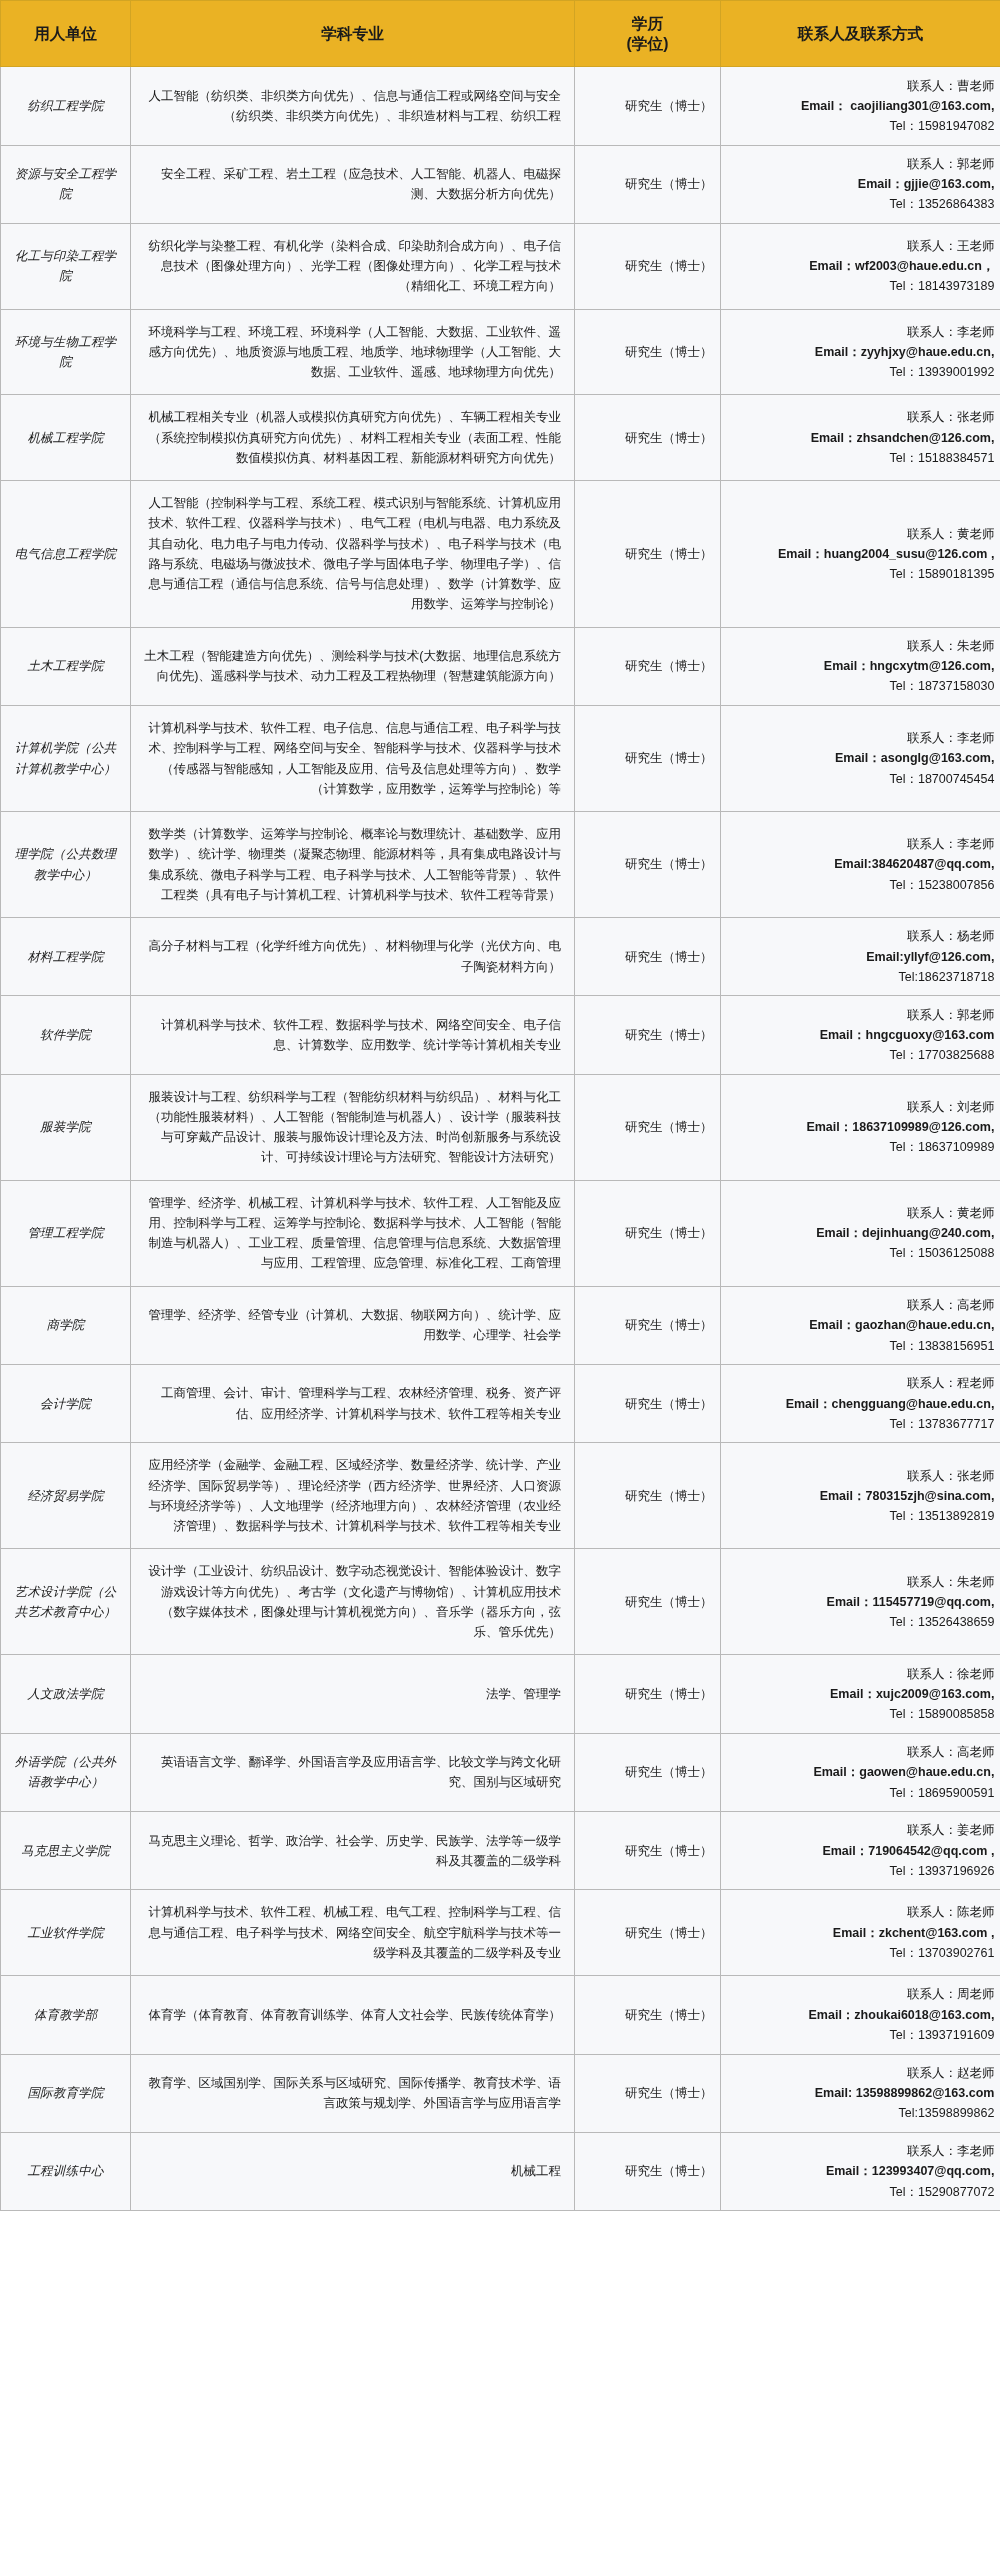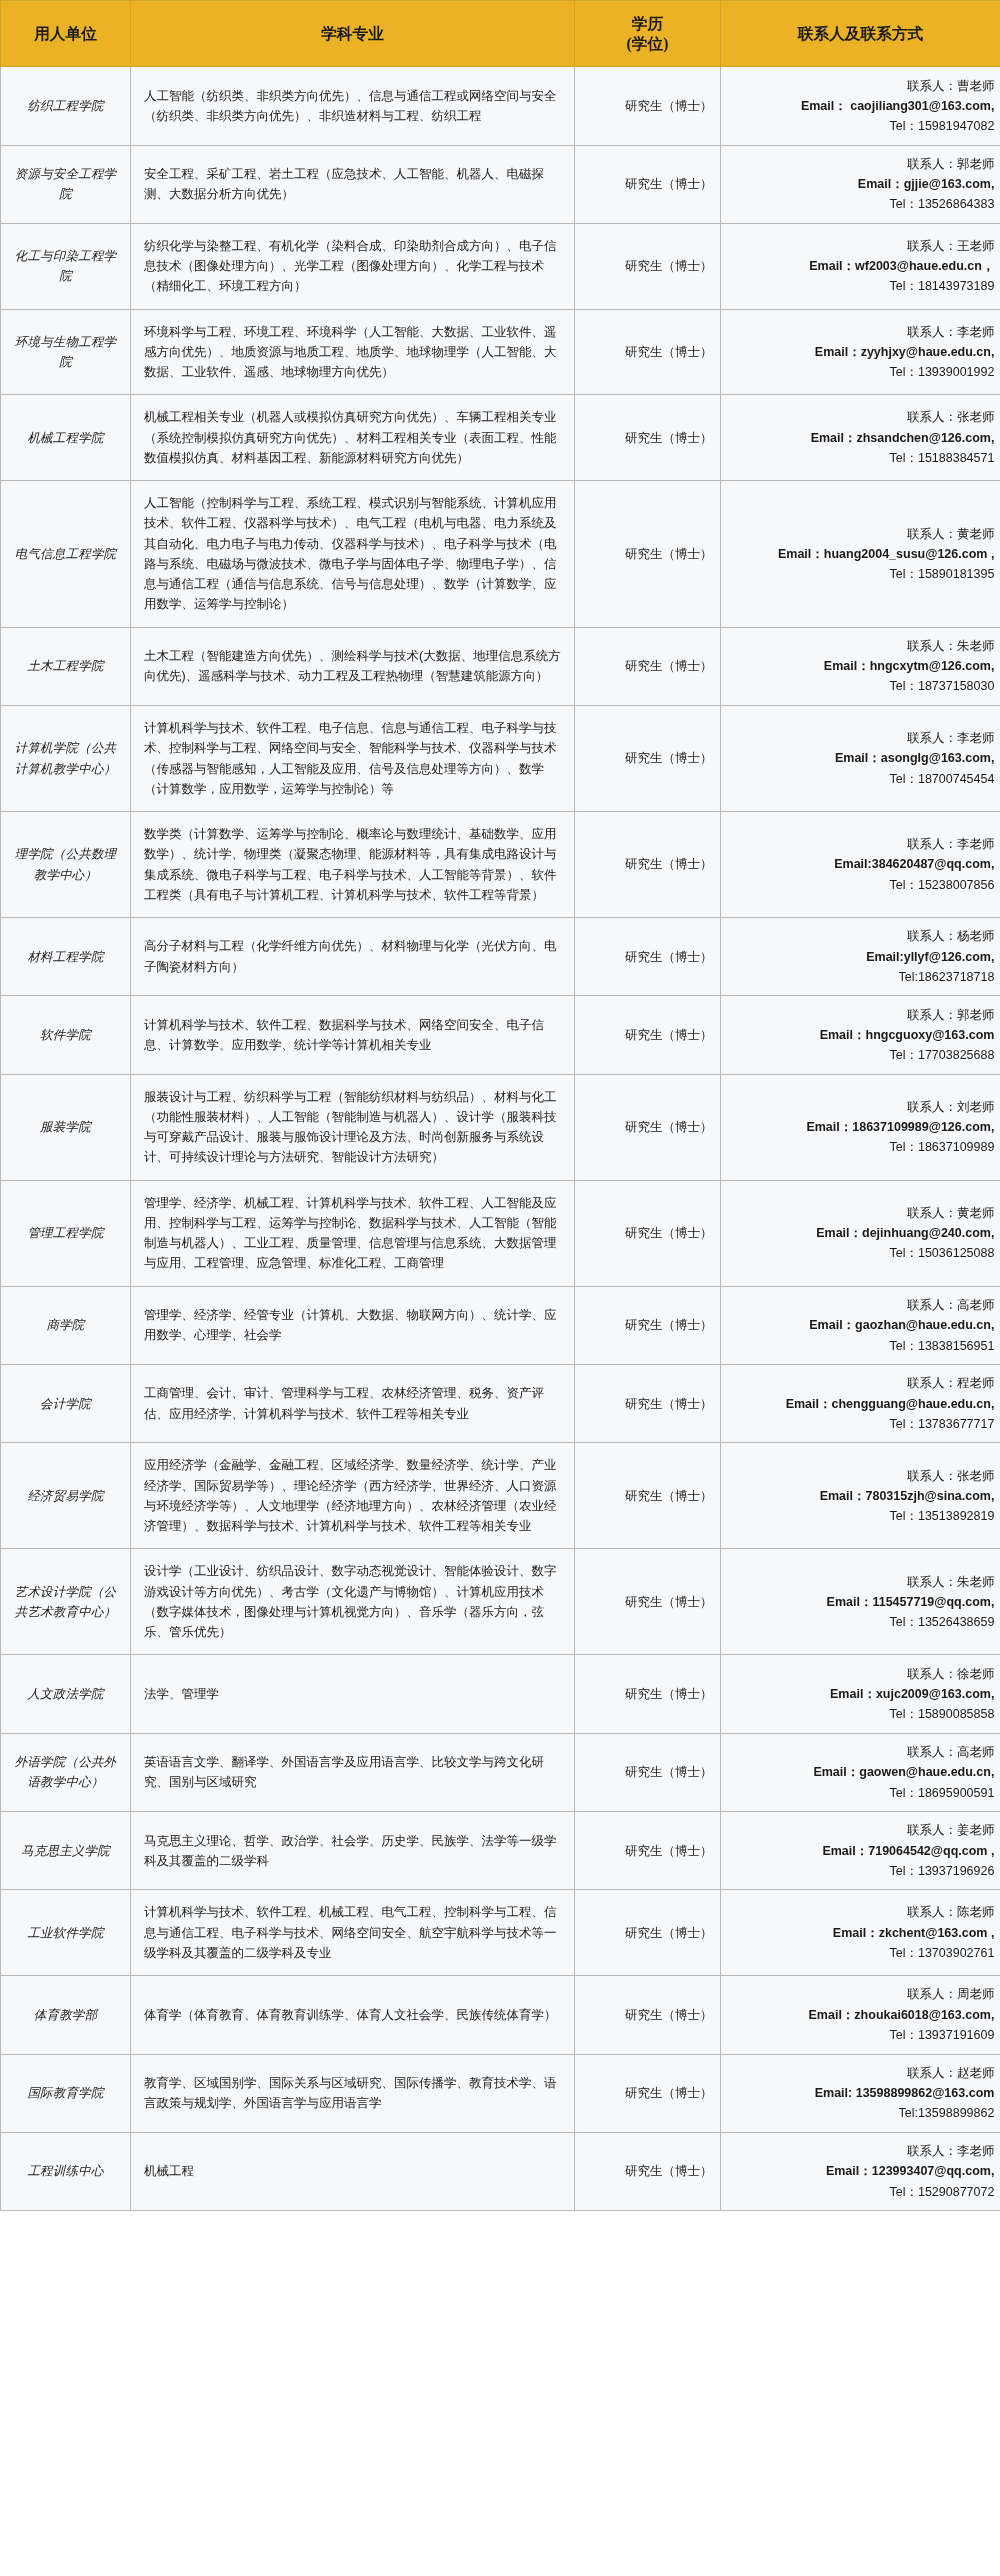--- a/index.html
+++ b/index.html
@@ -34,35 +34,34 @@
     color: #1b1b1b;
     font-weight: bold;
     font-size: 15.7px;
     line-height: 1.25;
     text-align: center;
     padding: 13px 5.6px;
     border-color: #d2a423;
   }
   #recruit-table thead th.hdr-degree {
     white-space: pre-line;
-    font-family: Liberation Serif, serif;
   }
   #recruit-table tbody td {
     background: #f7f8fa;
     font-size: 12.5px;
     line-height: 1.62;
     padding: 8.3px 7.4px;
   }
   #recruit-table tbody td.unit {
     text-align: center;
     letter-spacing: 0.2px;
     font-style: italic;
   }
   #recruit-table tbody td.major {
-    text-align: left;
+    text-align: right;
     padding: 12px 13px;
   }
   #recruit-table tbody td.degree {
     text-align: right;
     white-space: nowrap;
   }
   #recruit-table tbody td.contact {
     text-align: right;
     padding: 8.3px 5.6px;
   }

